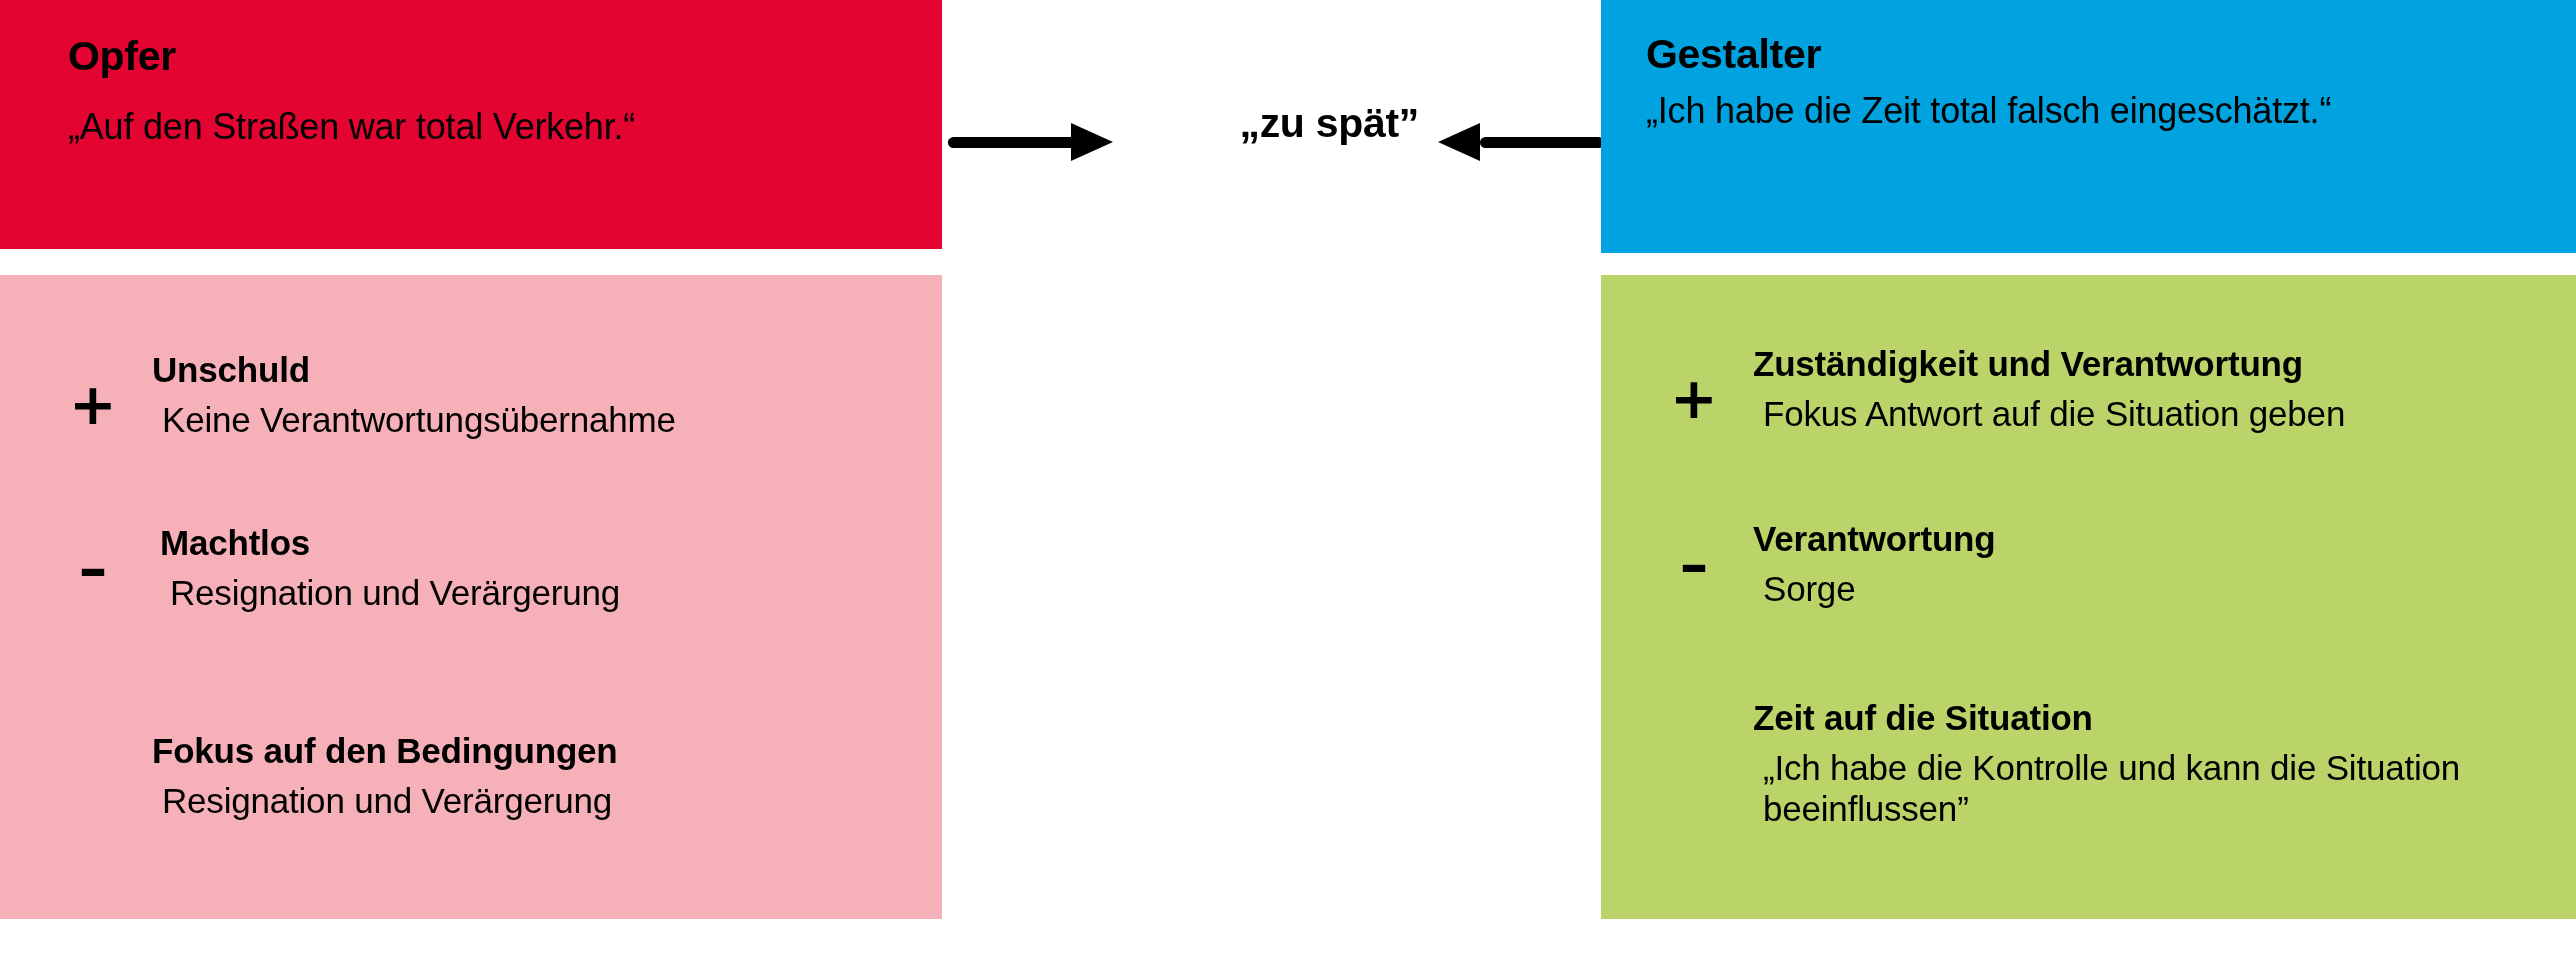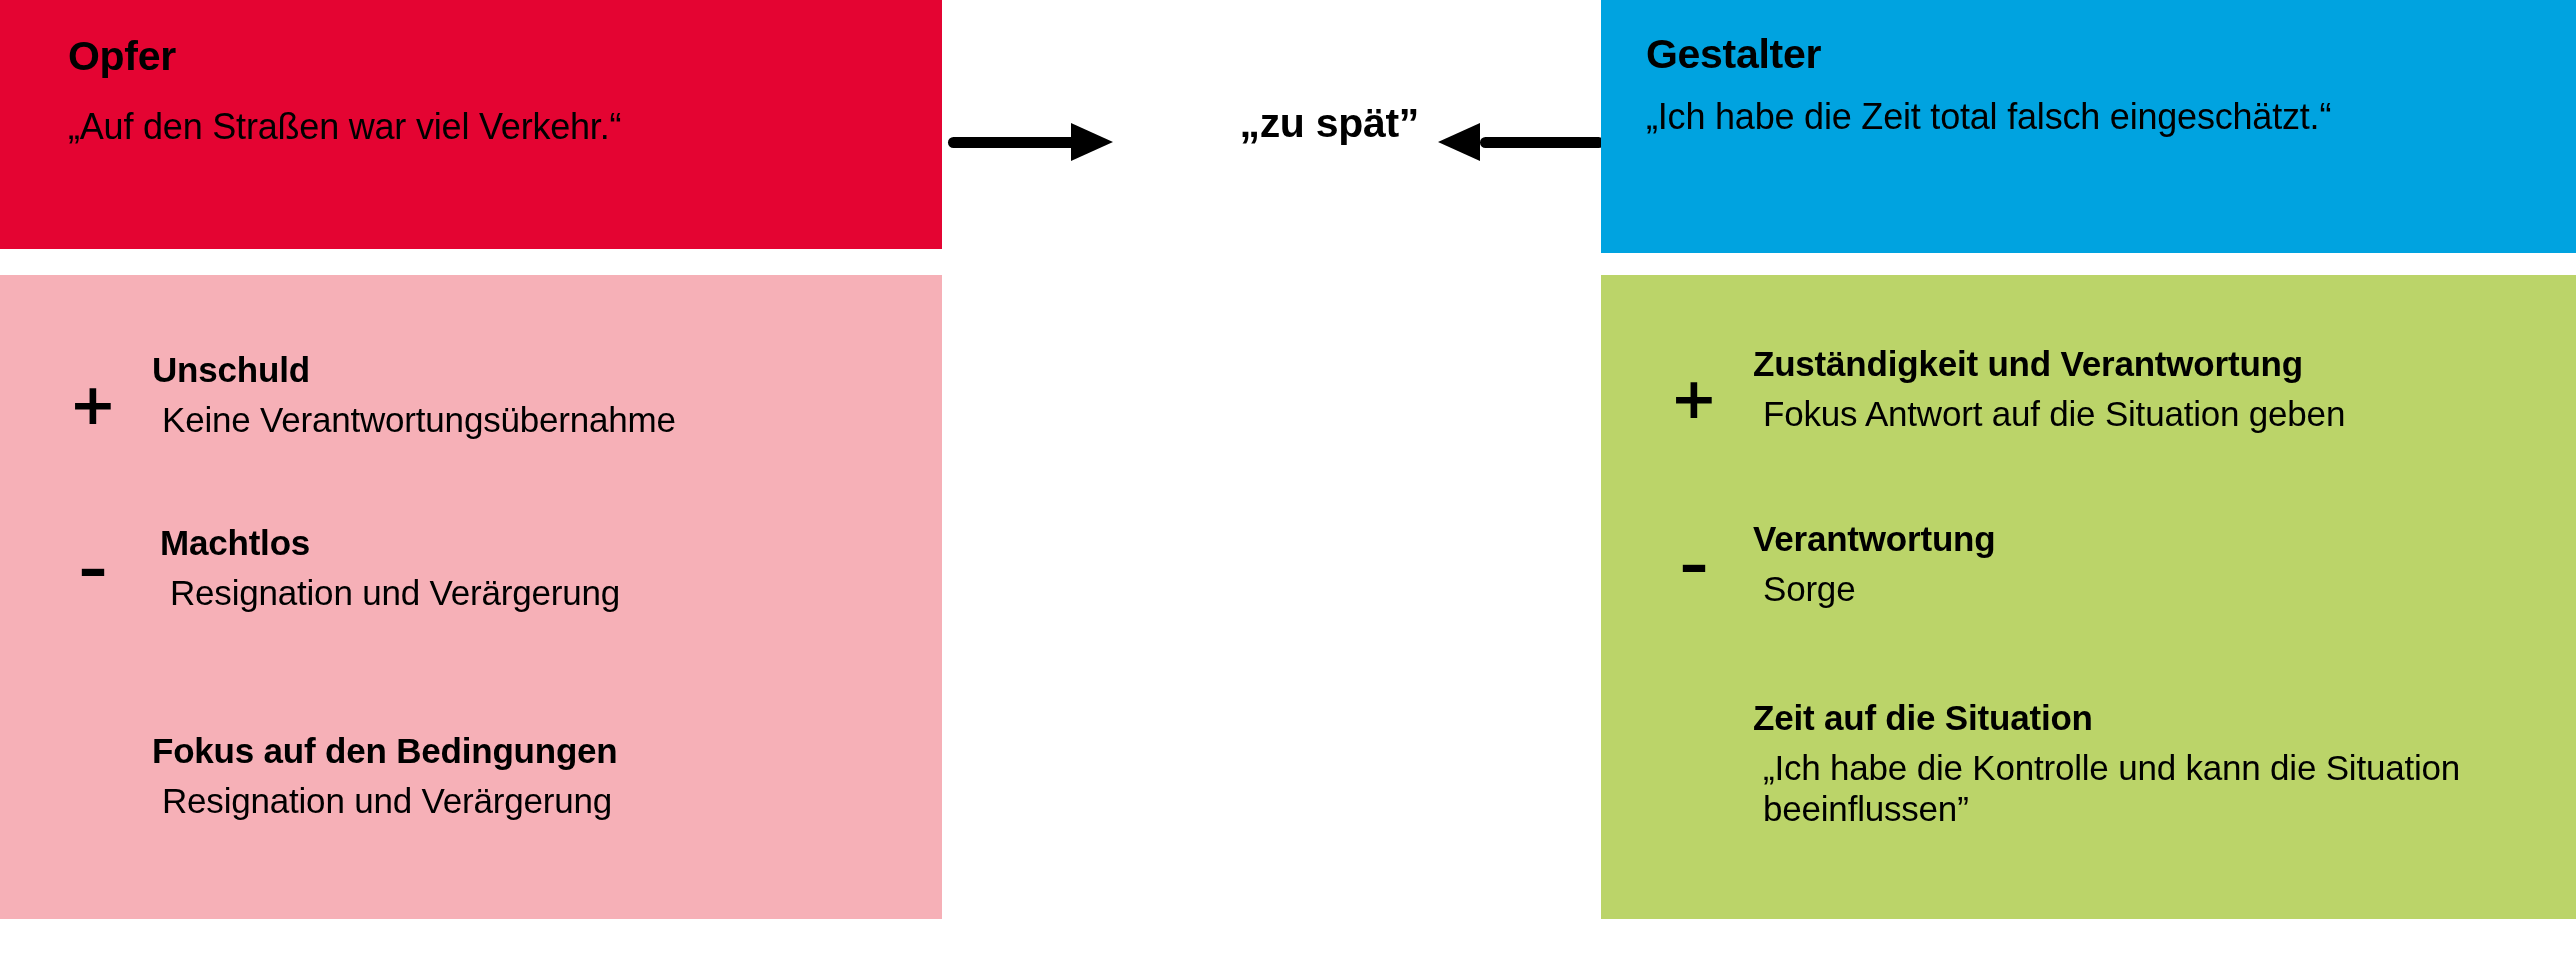--- a/index.html
+++ b/index.html
@@ -71,21 +71,21 @@
   .panel-quote {
     position: absolute;
     font-size: 36px;
     line-height: 1.18;
     letter-spacing: -0.2px;
   }
 
   #victim-title  { left: 68px;  top: 36px; }
   #victim-quote  { left: 68px;  top: 106px; width: 835px; }
   #creator-title { left: 1646px; top: 34px; }
-  #creator-quote { left: 1646px; top: 96px; width: 782px; }
+  #creator-quote { left: 1646px; top: 90px; width: 782px; }
 
   
   .arrow {
     position: absolute;
     height: 46px;
     top: 118px;
   }
   .arrow .shaft {
     position: absolute;
     top: 18.6px;
@@ -186,21 +186,21 @@
 </style>
 </head>
 <body>
 
 <div class="stage">
 
   <div class="panel" id="victim-header-panel"></div>
   <div class="panel" id="victim-body-panel"></div>
 
   <div class="panel-title" id="victim-title">Opfer</div>
-  <div class="panel-quote" id="victim-quote">„Auf den Straßen war viel Verkehr.“</div>
+  <div class="panel-quote" id="victim-quote">„Auf den Straßen war total Verkehr.“</div>
 
   <div class="attr-row" id="victim-attr-0">
     <span class="attr-sign">+</span>
     <div class="attr-text">
       <p class="attr-title">Unschuld</p>
       <p class="attr-desc">Keine Verantwortungsübernahme</p>
     </div>
   </div>
 
   <div class="attr-row" id="victim-attr-1">

